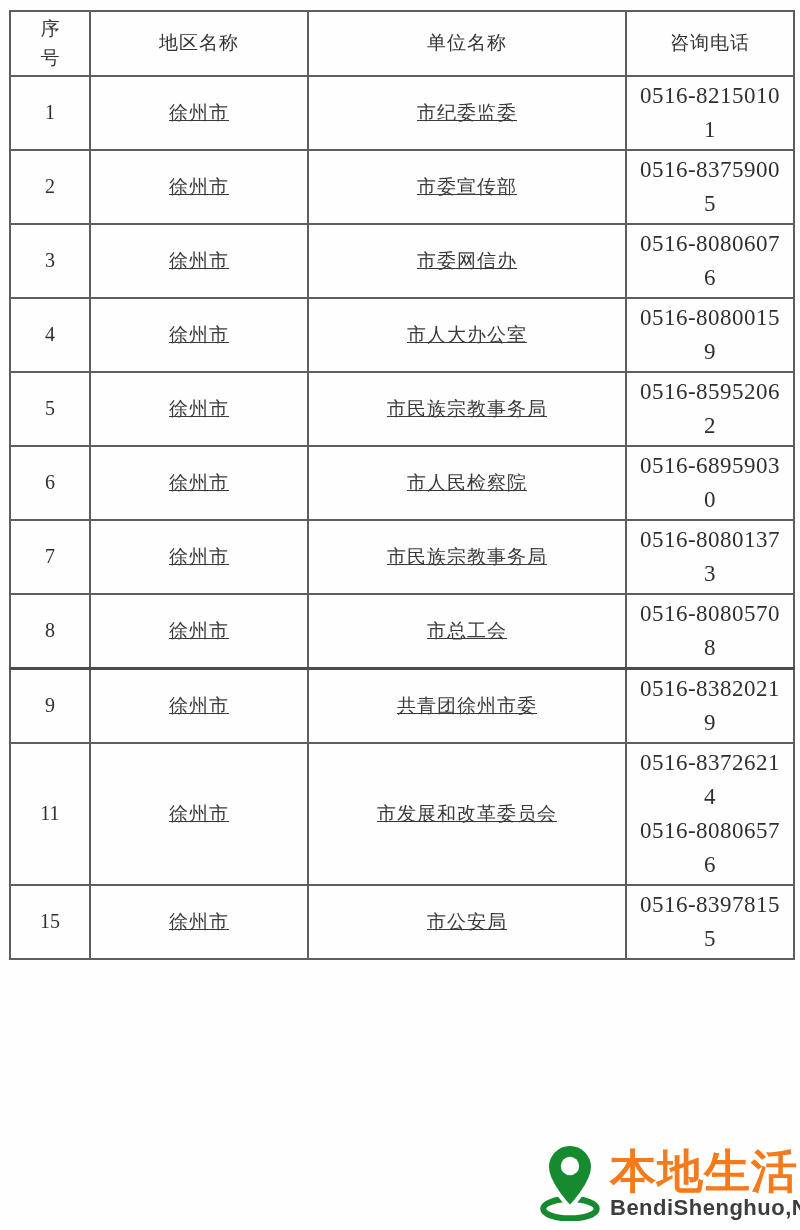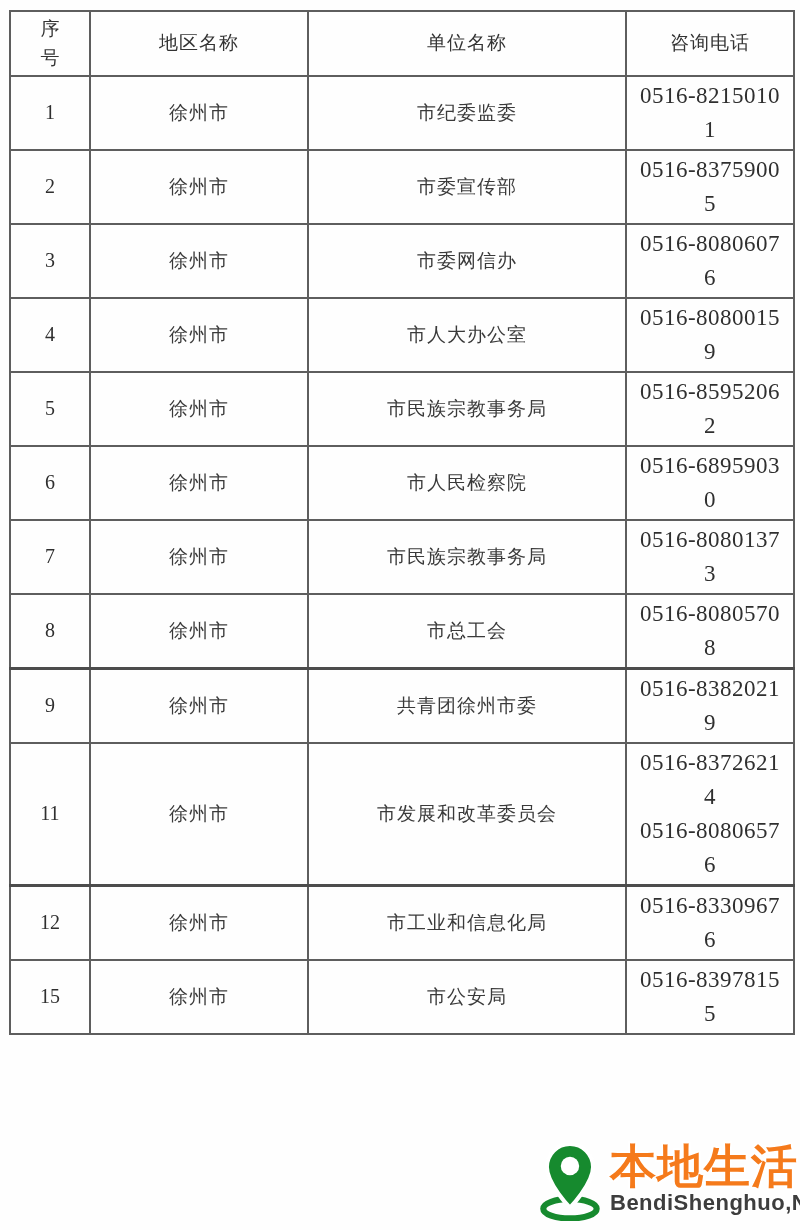--- a/index.html
+++ b/index.html
@@ -51,36 +51,38 @@
   }
   td.num {
     font-family: "Liberation Serif", serif;
     font-size: 20px;
     color: #2f2f2f;
   }
   td.region, td.unit {
     font-size: 19px;
     letter-spacing: 1px;
     color: #3a3a3a;
+    text-decoration: underline;
   }
   td.phone {
     font-family: "Liberation Serif", serif;
     font-size: 23px;
     line-height: 34px;
     color: #2f2f2f;
     letter-spacing: 0.5px;
   }
   tr.thick-top td { border-top: 3px solid #4c4c4c; }
 
   
   .watermark {
     position: absolute;
     left: 538px; top: 1143px;
     width: 262px;
     display: flex;
+    align-items: flex-end;
     gap: 6px;
     z-index: 5;
     pointer-events: none;
   }
   .wm-pin { flex: 0 0 auto; }
   .wm-text { display: flex; flex-direction: column; align-items: flex-start; }
   .wm-title {
     font-size: 46px;
     font-weight: bold;
     line-height: 1.0;
@@ -194,28 +196,20 @@
         </tr>
         <tr>
           <td class="num">11</td>
           <td class="region">徐州市</td>
           <td class="unit">市发展和改革委员会</td>
           <td class="phone">
             <div>0516-8372621<br>4</div>
             <div>0516-8080657<br>6</div>
           </td>
         </tr>
-        <tr class="thick-top">
-          <td class="num">12</td>
-          <td class="region">徐州市</td>
-          <td class="unit">市工业和信息化局</td>
-          <td class="phone">
-            <div>0516-8330967<br>6</div>
-          </td>
-        </tr>
         <tr>
           <td class="num">15</td>
           <td class="region">徐州市</td>
           <td class="unit">市公安局</td>
           <td class="phone">
             <div>0516-8397815<br>5</div>
           </td>
         </tr>
       </tbody>
   </table>

